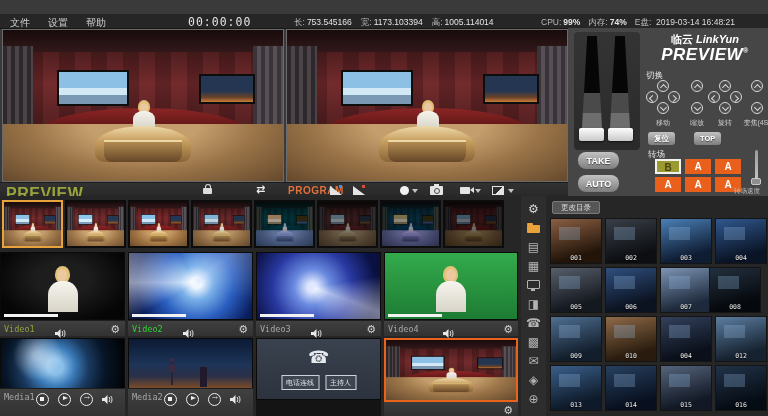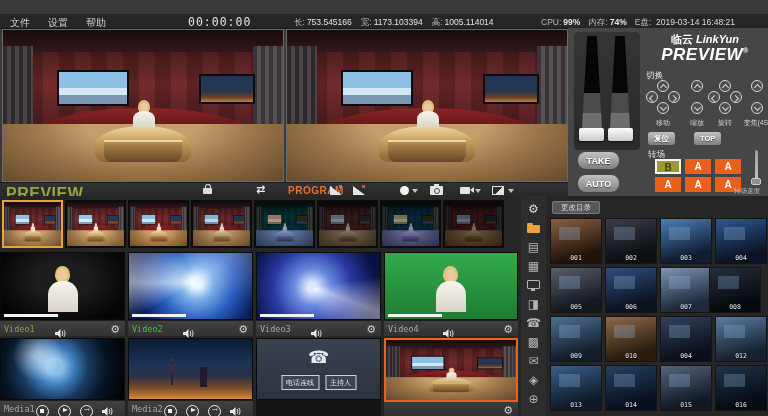--- a/index.html
+++ b/index.html
@@ -141,21 +141,21 @@
   .thumb-v4{background:linear-gradient(#33ab4c,#1d7c33);}
   .fig{position:absolute;left:50%;top:20%;width:34px;height:46px;transform:translateX(-50%);}
   .fig div{position:absolute;}
   .fig-hair{left:9px;top:0;width:15px;height:17px;background:#e2c278;border-radius:50% 50% 44% 44%;}
   .fig-head{left:11.5px;top:3px;width:10px;height:12px;background:#ecc8a0;border-radius:50%;}
   .fig-body{left:2px;top:15px;width:30px;height:31px;background:linear-gradient(#f6f4ee,#d8d4c8);border-radius:45% 45% 0 0;}
 
   .mbox{position:absolute;top:142px;width:125px;height:78px;background:#141414;cursor:pointer;}
   .mb0{left:0;} .mb1{left:128px;} .mb2{left:256px;}
   .mthumb{position:absolute;left:0;top:0;right:0;height:62px;overflow:hidden;border:1px solid #0a0a0a;}
-  .mbar{position:absolute;left:0;right:0;bottom:0;height:16px;background:linear-gradient(#404040,#323232);border-top:1px solid #1e1e1e;}
+  .mbar{position:absolute;left:0;right:0;bottom:0;height:28px;background:linear-gradient(#404040,#323232);border-top:1px solid #1e1e1e;}
   .thumb-earth{background:radial-gradient(circle at 30% 28%,rgba(255,255,255,.5) 0 4%,rgba(255,255,255,0) 26%),
      radial-gradient(circle at 44% 46%,#8ac0ea 0 10%,#3a7ab8 26%,#1a3a60 44%,#071526 66%,#000 100%);}
   .thumb-city{background:linear-gradient(#0c1a34 0%,#1d3458 42%,#2a3048 62%,#7c4c28 82%,#d8883a 100%);}
   .tower{position:absolute;left:34%;bottom:14px;width:2px;height:26px;background:#2c2234;}
   .tower::before{content:"";position:absolute;left:-3px;top:5px;width:8px;height:8px;border-radius:50%;background:#3a2c44;box-shadow:0 -8px 0 -2px #3a2c44;}
   .tower2{position:absolute;left:58%;bottom:12px;width:7px;height:20px;background:#201a2c;}
   .cbtn{position:relative;display:inline-block;width:13px;height:13px;border:1.5px solid #f0f0f0;border-radius:50%;vertical-align:middle;cursor:pointer;}
   .cbtn.stop::after{content:"";position:absolute;left:3px;top:3px;width:4px;height:4px;background:#f0f0f0;}
   .cbtn.play::after{content:"";position:absolute;left:3.5px;top:2.5px;border-left:5px solid #f0f0f0;border-top:2.5px solid transparent;border-bottom:2.5px solid transparent;}
   .cbtn.loop::after{content:"→";position:absolute;left:1.5px;top:-3px;font-size:9px;color:#f0f0f0;}

